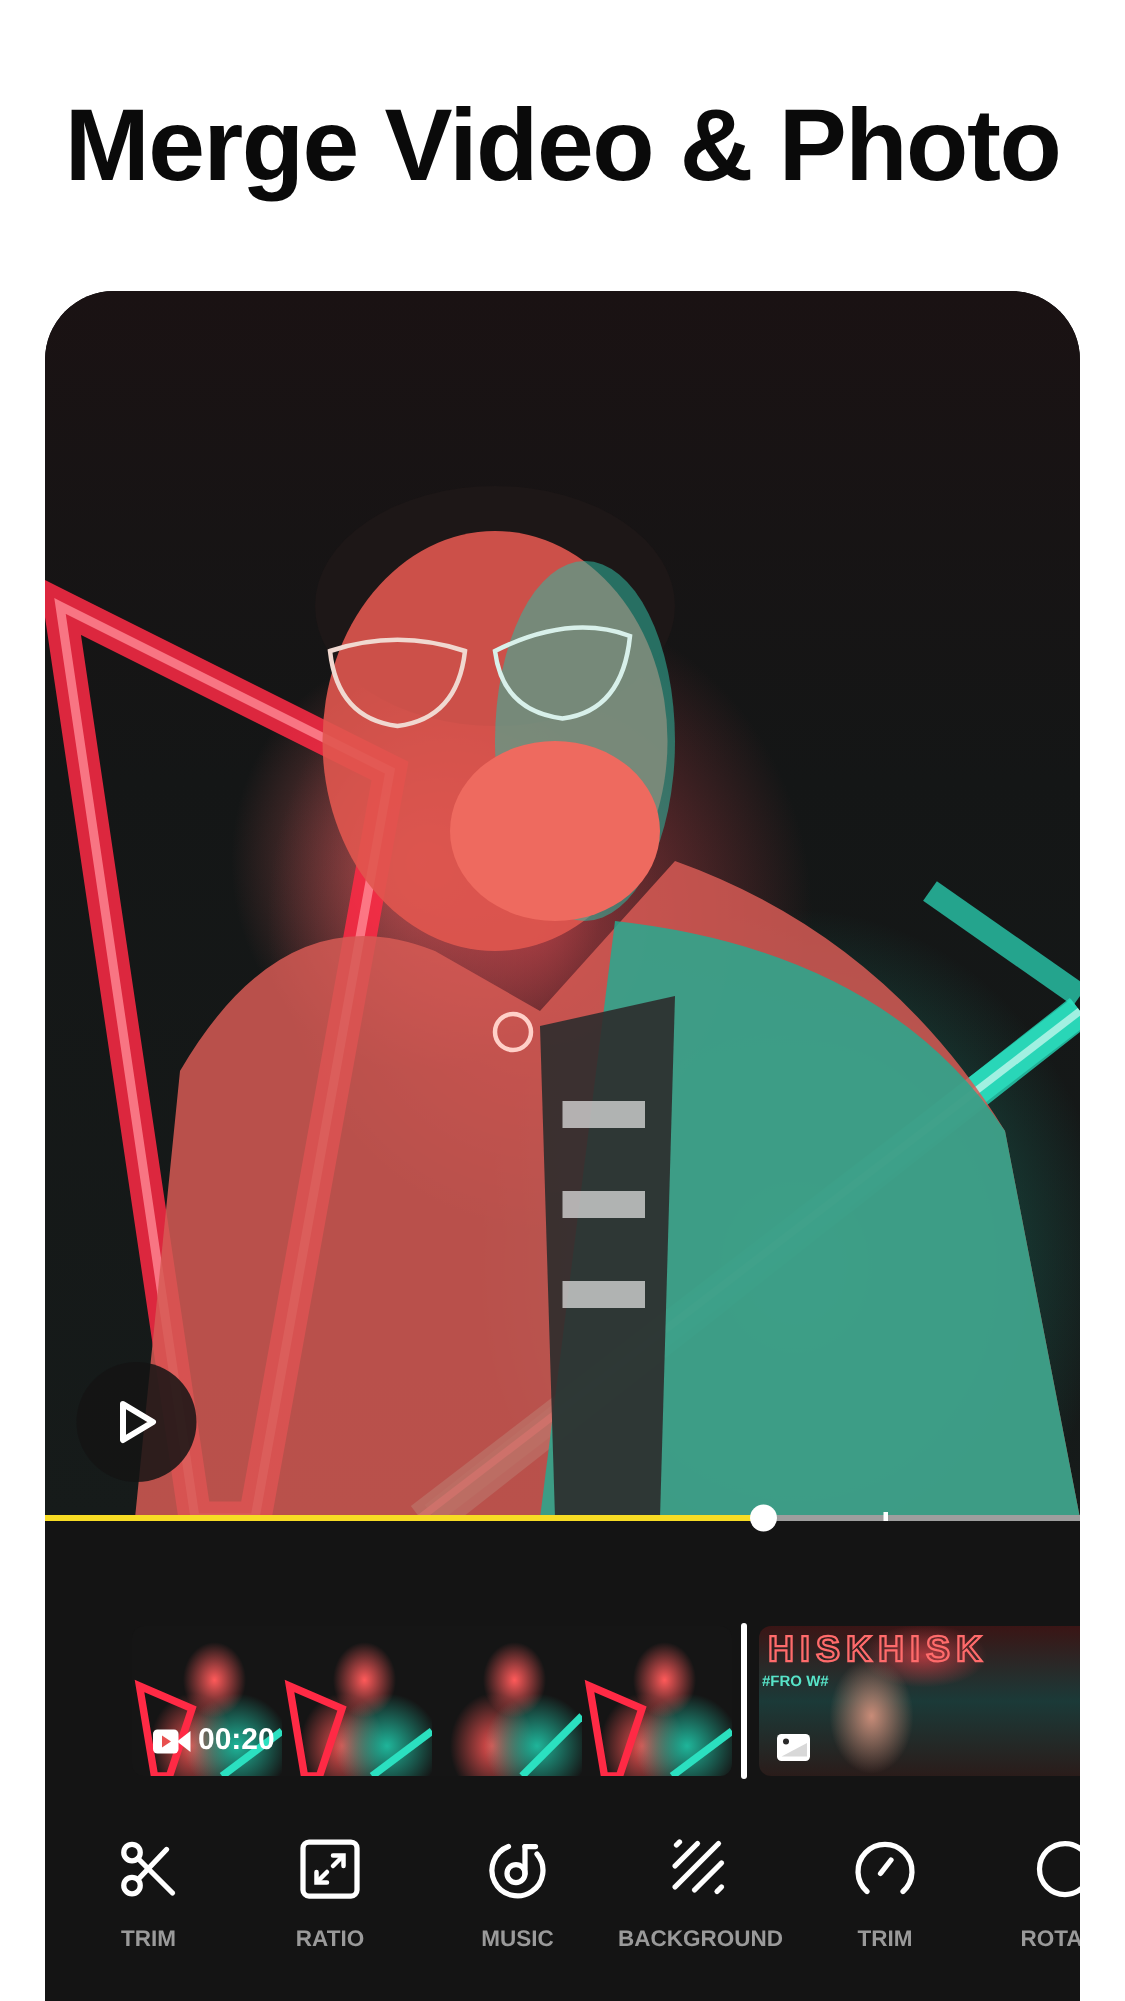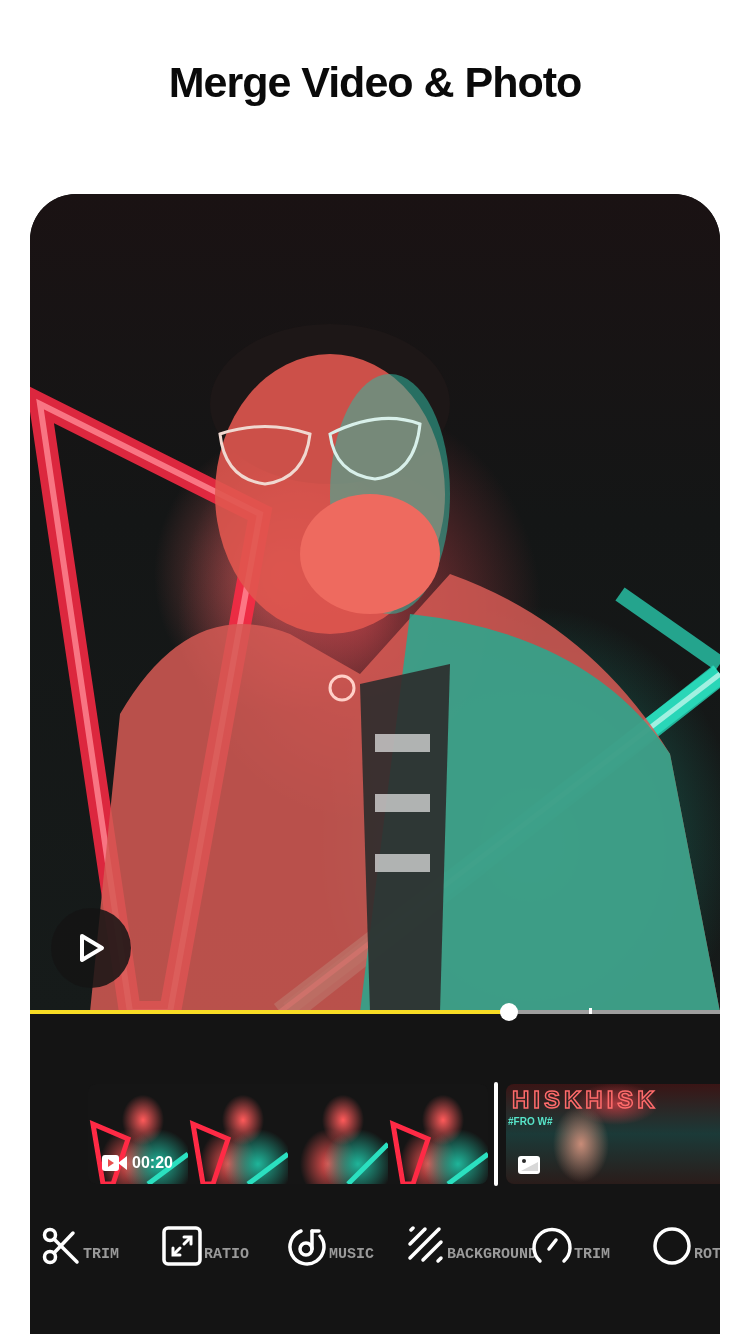--- a/index.html
+++ b/index.html
@@ -1,21 +1,21 @@
 <!DOCTYPE html>
 <html><head>
 <meta charset="utf-8">
 <style>
   * { box-sizing: border-box; margin: 0; padding: 0; }
   html, body { width: 750px; height: 1334px; background: #ffffff; overflow: hidden; }
   body { position: relative; font-family: "Liberation Sans", sans-serif; }
 
   .headline {
     position: absolute; left: 0; top: 58px; width: 750px; text-align: center;
-    font-family: "Liberation Sans", sans-serif; font-weight: 700; font-size: 43px;
+    font-family: "Liberation Sans", sans-serif; font-weight: 700; font-size: 68px;
     letter-spacing: -1px; color: #0a0a0a;
   }
 
   .phone {
     position: absolute; left: 30px; top: 194px; width: 690px; height: 1140px;
     background: #141414; border-radius: 46px 46px 0 0; overflow: hidden;
   }
 
   .preview {
     position: absolute; left: 0; top: 0; width: 690px; height: 818px;
@@ -55,22 +55,22 @@
   .frame {
     width: 100px; height: 100px; position: relative;
     background:
       radial-gradient(ellipse 30px 36px at 55px 36px, #ff5a5a, transparent 70%),
       radial-gradient(ellipse 50px 50px at 70px 80px, #1fb59a, transparent 70%),
       radial-gradient(ellipse 40px 50px at 40px 80px, #e8504f, transparent 70%),
       #151515;
   }
   .frame svg { position: absolute; left: 0; top: 0; }
   .clip-badge {
-    position: absolute; left: 14px; bottom: 12px; display: flex; align-items: flex-end; gap: 4px;
-    color: #ffffff; font-size: 16px; font-weight: 700;
+    position: absolute; left: 14px; bottom: 12px; display: flex; align-items: center; gap: 4px;
+    color: #ffffff; font-size: 20px; font-weight: 700;
   }
   .cursor-line {
     position: absolute; left: 464px; top: 0; width: 4px; height: 104px; background: #ffffff; border-radius: 2px;
   }
   .clip-photo {
     position: absolute; left: 476px; top: 2px; width: 214px; height: 100px;
     border-radius: 8px 0 0 8px; overflow: hidden;
     background:
       radial-gradient(ellipse 40px 55px at 75px 60px, #c98c78, transparent 70%),
       radial-gradient(ellipse 60px 30px at 110px 20px, rgba(255,70,80,0.6), transparent 70%),
@@ -82,21 +82,21 @@
   }
   .neon-tag {
     position: absolute; left: 2px; top: 32px; font-size: 10px; font-weight: 700; color: #57e3c8;
   }
   .photo-icon { position: absolute; left: 12px; bottom: 10px; }
 
   .toolbar {
     position: absolute; left: 0; top: 1030px; width: 690px; height: 90px;
   }
   .tool {
-    position: absolute; top: 0; width: 120px; display: flex; flex-direction: row; align-items: center; font-family: Liberation Mono, monospace;
+    position: absolute; top: 0; width: 120px; display: flex; flex-direction: column; align-items: center;
   }
   .tool-icon { width: 44px; height: 44px; display: flex; align-items: center; justify-content: center; }
   .tool-label {
     margin-top: 16px; font-size: 15px; font-weight: 700; color: #9a9a9a; letter-spacing: 0;
   }
 </style>
 </head>
 <body>
 
 <div class="headline">Merge Video &amp; Photo</div>

